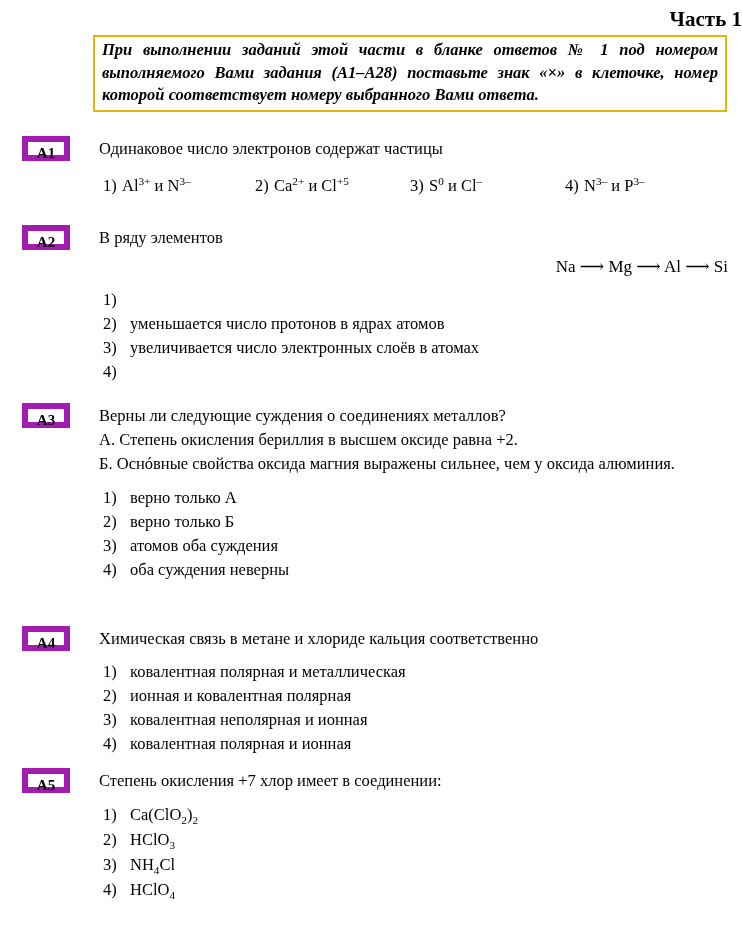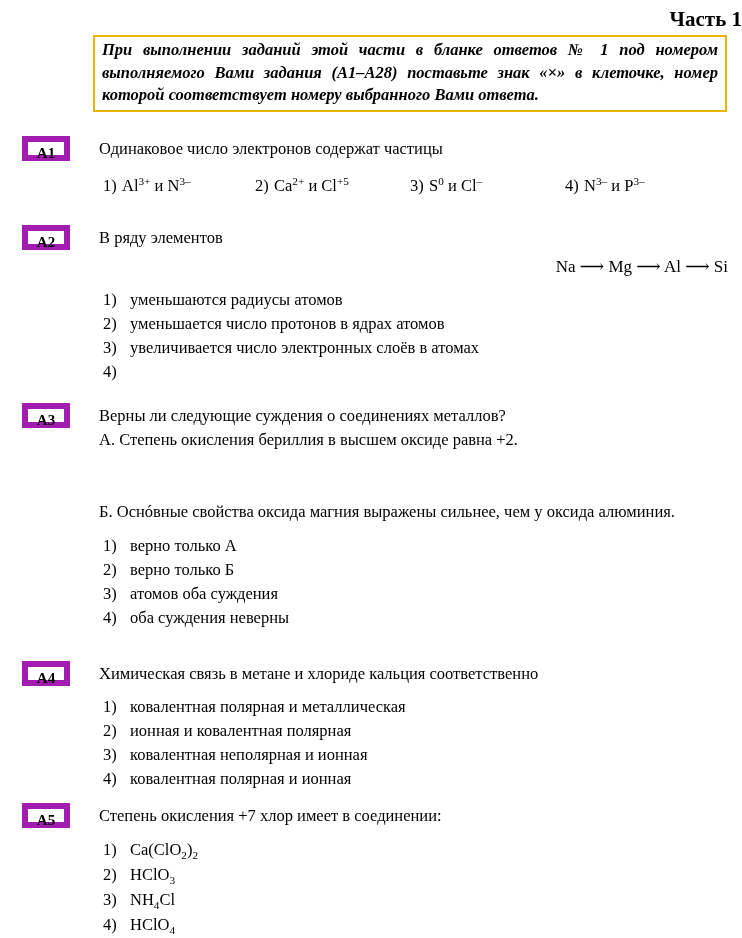--- a/index.html
+++ b/index.html
@@ -18,31 +18,31 @@
     border:2px solid #eab308;
     padding:2px 7px 3px 7px;
     font-weight:bold; font-style:italic;
     font-size:16.5px; line-height:22.5px;
     text-align:justify;
   }
   .qblock { }
   .qb-a1 { margin-top:24px; }
   .qb-a2 { margin-top:27px; }
   .qb-a3 { margin-top:19px; }
-  .qb-a4 { margin-top:31px; }
+  .qb-a4 { margin-top:44px; }
   .qb-a5 { margin-top:12px; }
   .qrow { display:flex; align-items:flex-start; }
   .qlabel {
     flex:none; margin-left:22px; width:48px; height:25px;
     border:6px solid #a21caf; text-align:center;
     font-weight:bold; font-size:15px; line-height:23px;
   }
   .qtext { margin-left:29px; width:628px; line-height:25px; }
   .stmt { margin-top:0; line-height:24.5px; }
-  .stmt.just { text-align:justify;margin-top:48px; }
+  .stmt.just { text-align:justify; }
   
   .optrow { display:flex; margin-left:103px; margin-top:12px; line-height:25px; }
   .optrow .opt { display:flex; }
   .w152 { width:152px; } .w155 { width:155px; }
   .onum-sm { flex:none; width:19px; }
   
   .optlist { margin-left:103px; margin-top:9px; }
   .optlist .opt { display:flex; line-height:24px; }
   .optlist-lg .opt { line-height:25px; }
   .onum { flex:none; width:27px; }
@@ -89,21 +89,20 @@
 
 <section class="qblock qb-a2">
   <div class="qrow">
     <div class="qlabel">А2</div>
     <div class="qtext">В ряду элементов</div>
   </div>
   <div class="formula">Na ⟶ Mg ⟶ Al ⟶ Si</div>
   <div class="optlist">
     <div class="opt">
       <span class="onum">1)</span>
-      <span>уменьшаются радиусы атомов</span>
     </div>
     <div class="opt">
       <span class="onum">2)</span>
       <span>уменьшается число протонов в ядрах атомов</span>
     </div>
     <div class="opt">
       <span class="onum">3)</span>
       <span>увеличивается число электронных слоёв в атомах</span>
     </div>
     <div class="opt">

